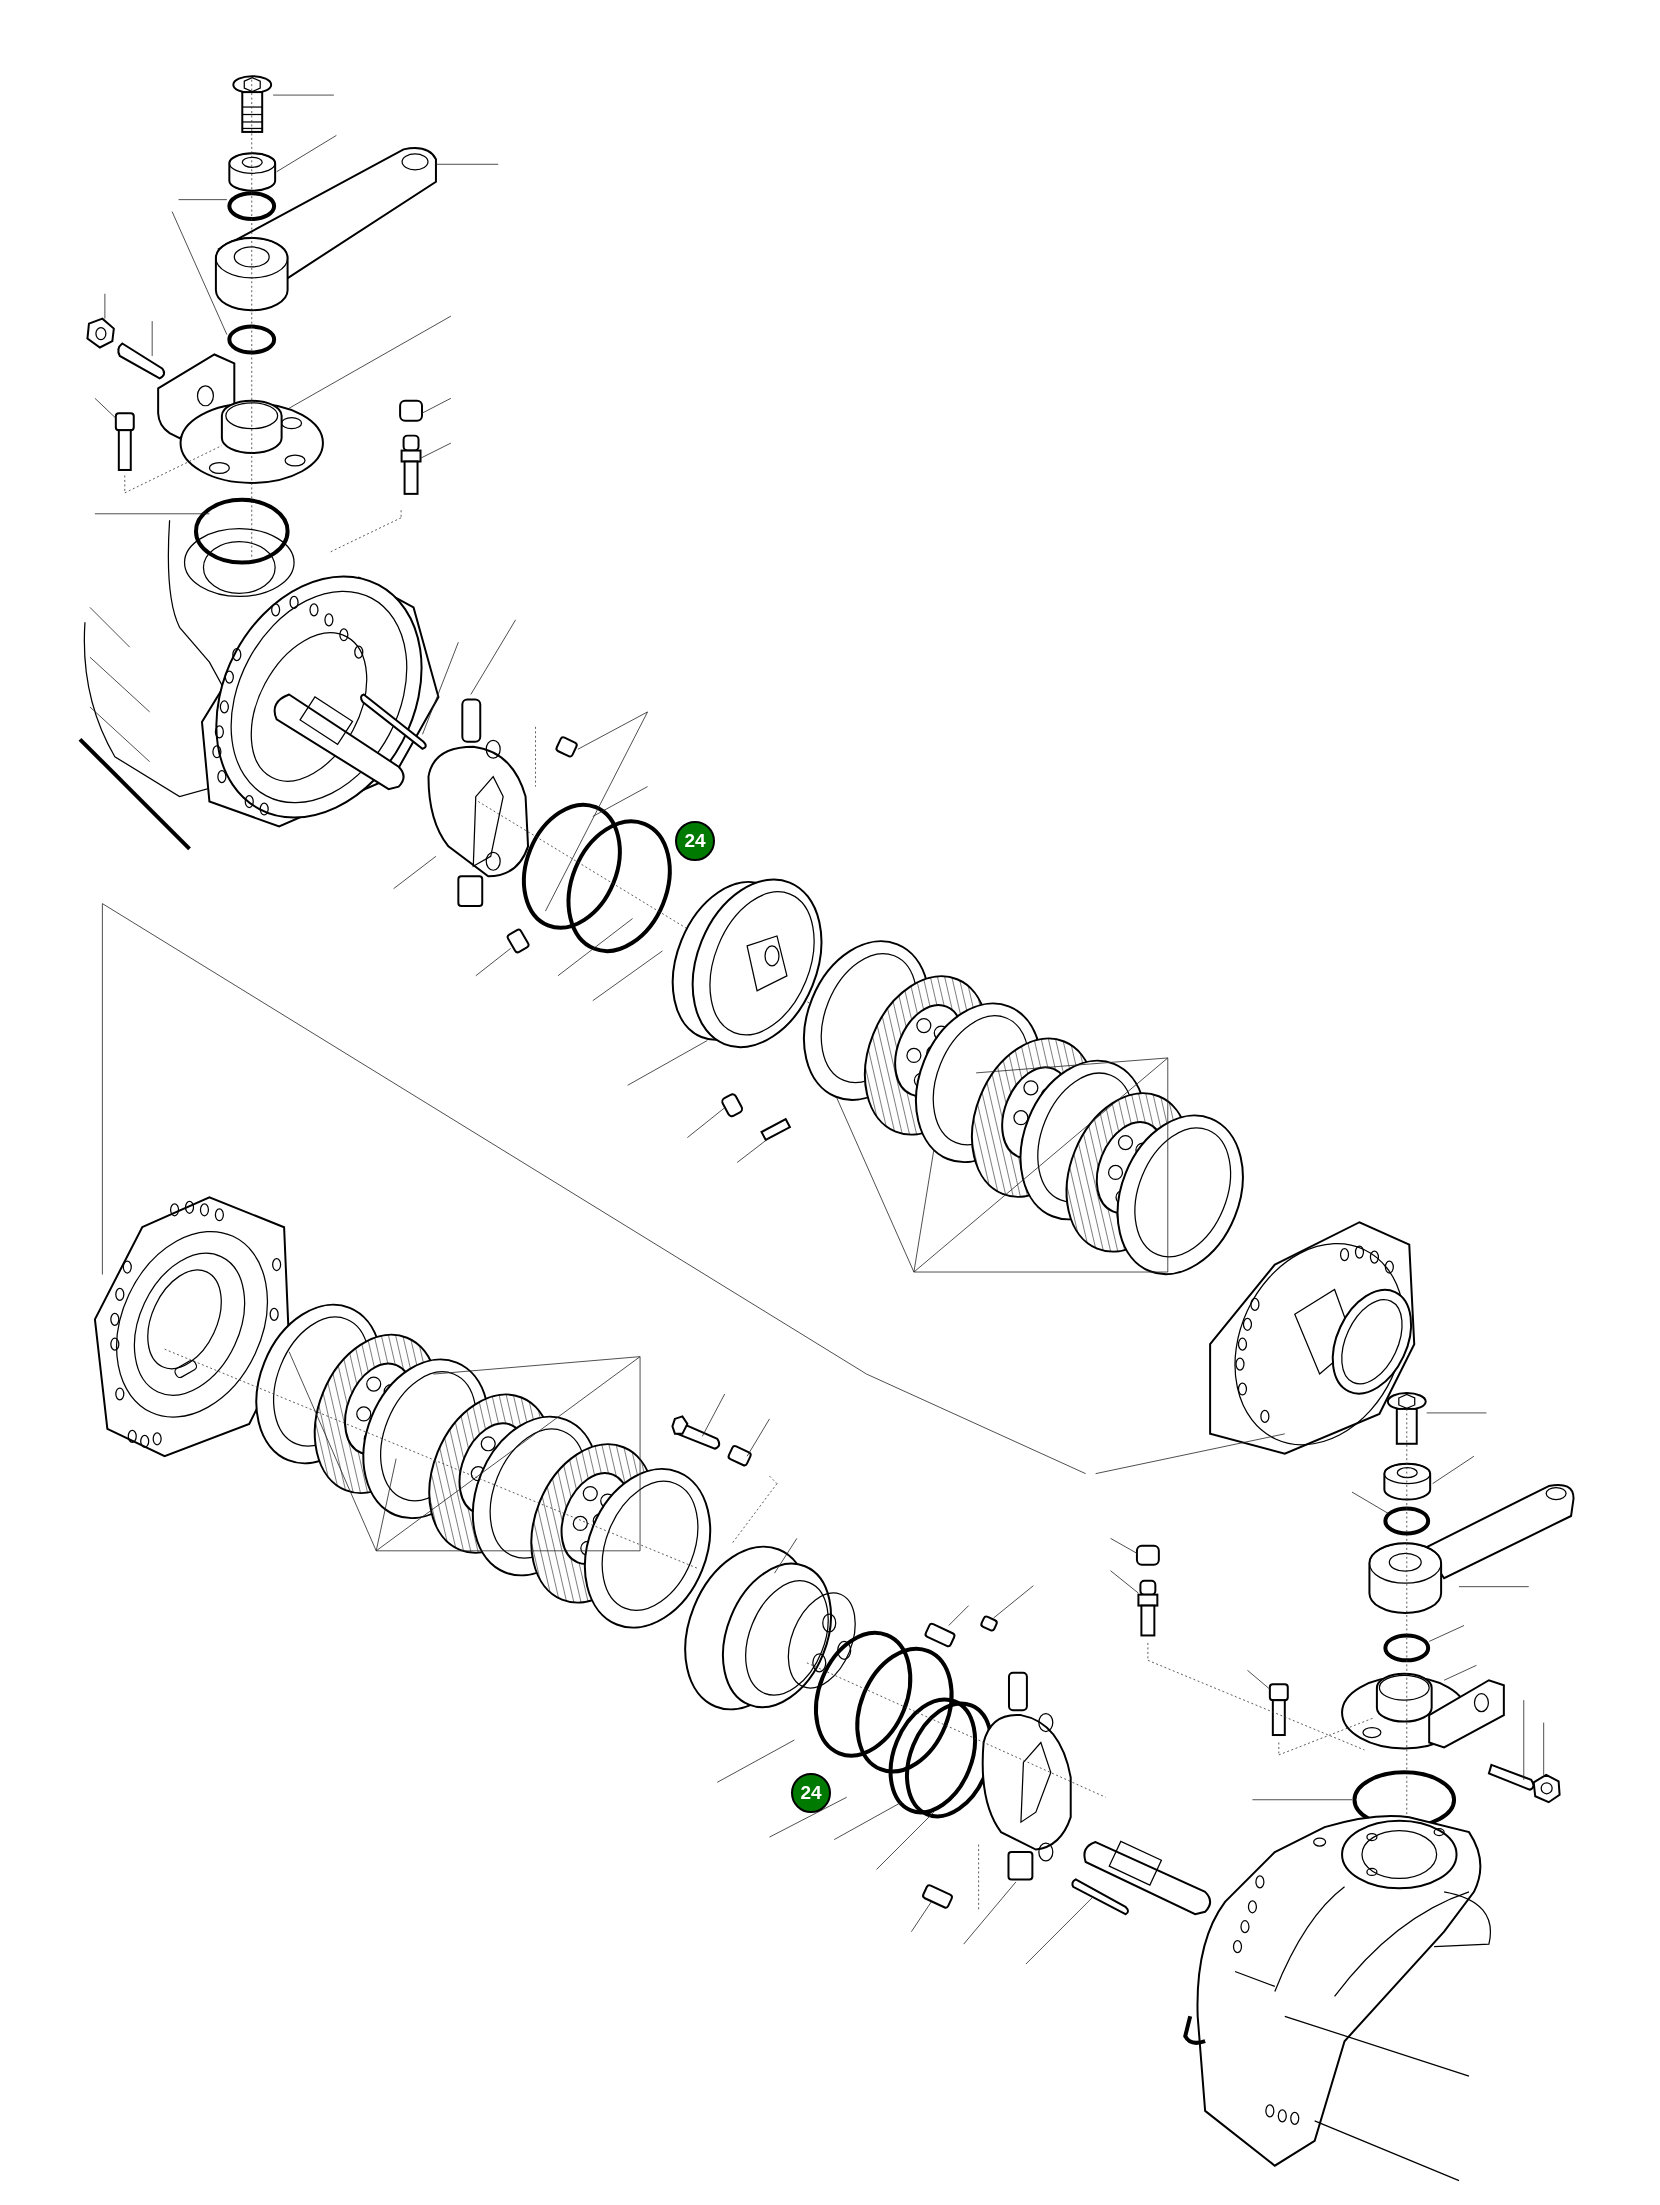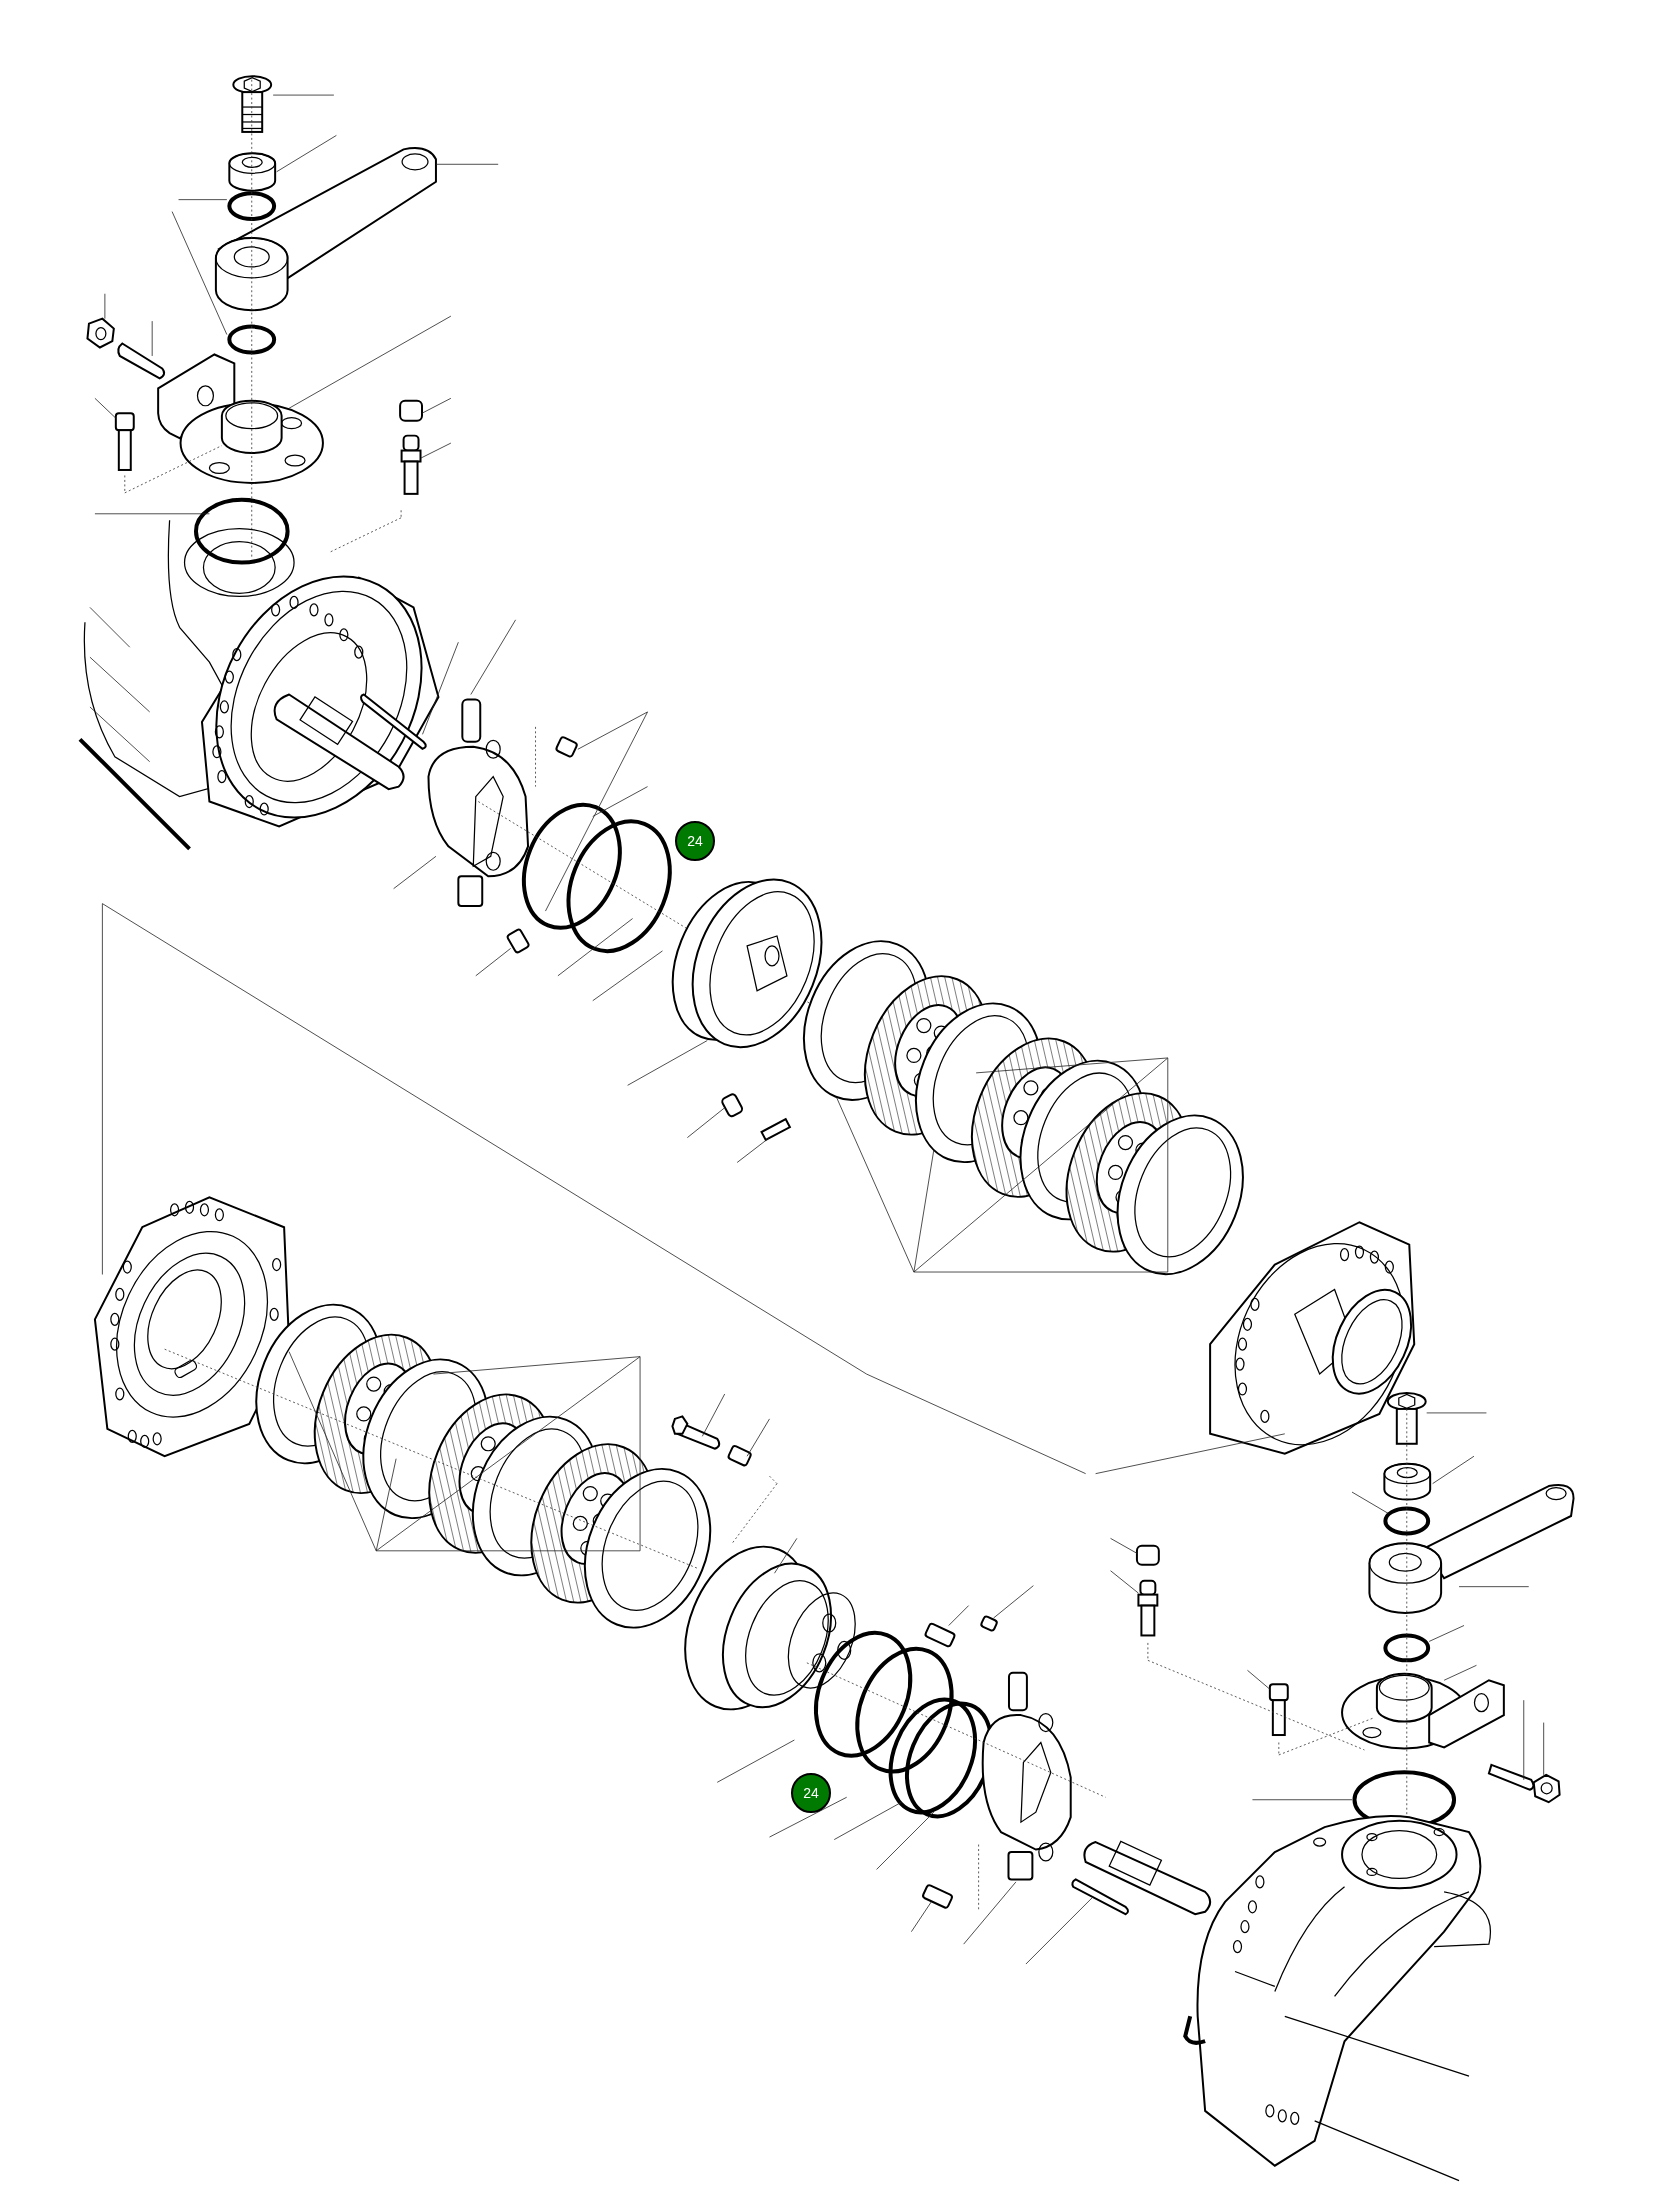--- a/index.html
+++ b/index.html
@@ -1,22 +1,22 @@
 <!DOCTYPE html>
 <html style="font-size:8px"><head>
 <meta charset="utf-8">
 <style>
   html, body { margin:0; padding:0; background:#ffffff; }
   body { width:1661px; height:2205px; position:relative; overflow:hidden;
          font-family:"Liberation Sans", sans-serif; }
   #diagram { position:absolute; left:0; top:0; width:1661px; height:2205px; }
   .callout { position:absolute; width:36px; height:36px; border-radius:50%;
              border:2.5px solid #000; display:flex; align-items:center;
-             justify-content:center; color:#fff; font-size:14px;
-             font-family:"Liberation Sans", sans-serif; box-sizing:content-box; cursor:pointer; }
+             justify-content:center; color:#fff; font-size:19px;
+             font-family:"Liberation Sans", sans-serif; box-sizing:content-box; cursor:pointer;font-weight:bold; }
   .pt { fill:none; stroke:#000; stroke-width:2.5; }
   .pk { fill:none; stroke:#000; stroke-width:8; }
   .ld { fill:none; stroke:#222; stroke-width:1.6; }
   .ax { fill:none; stroke:#333; stroke-width:1.6; stroke-dasharray:4 5; }
   .fw { fill:#fff; stroke:#000; stroke-width:4; }
   .hatch { fill:url(#hatch); stroke:#000; stroke-width:4; }
 </style>
 </head>
 <body>
 

